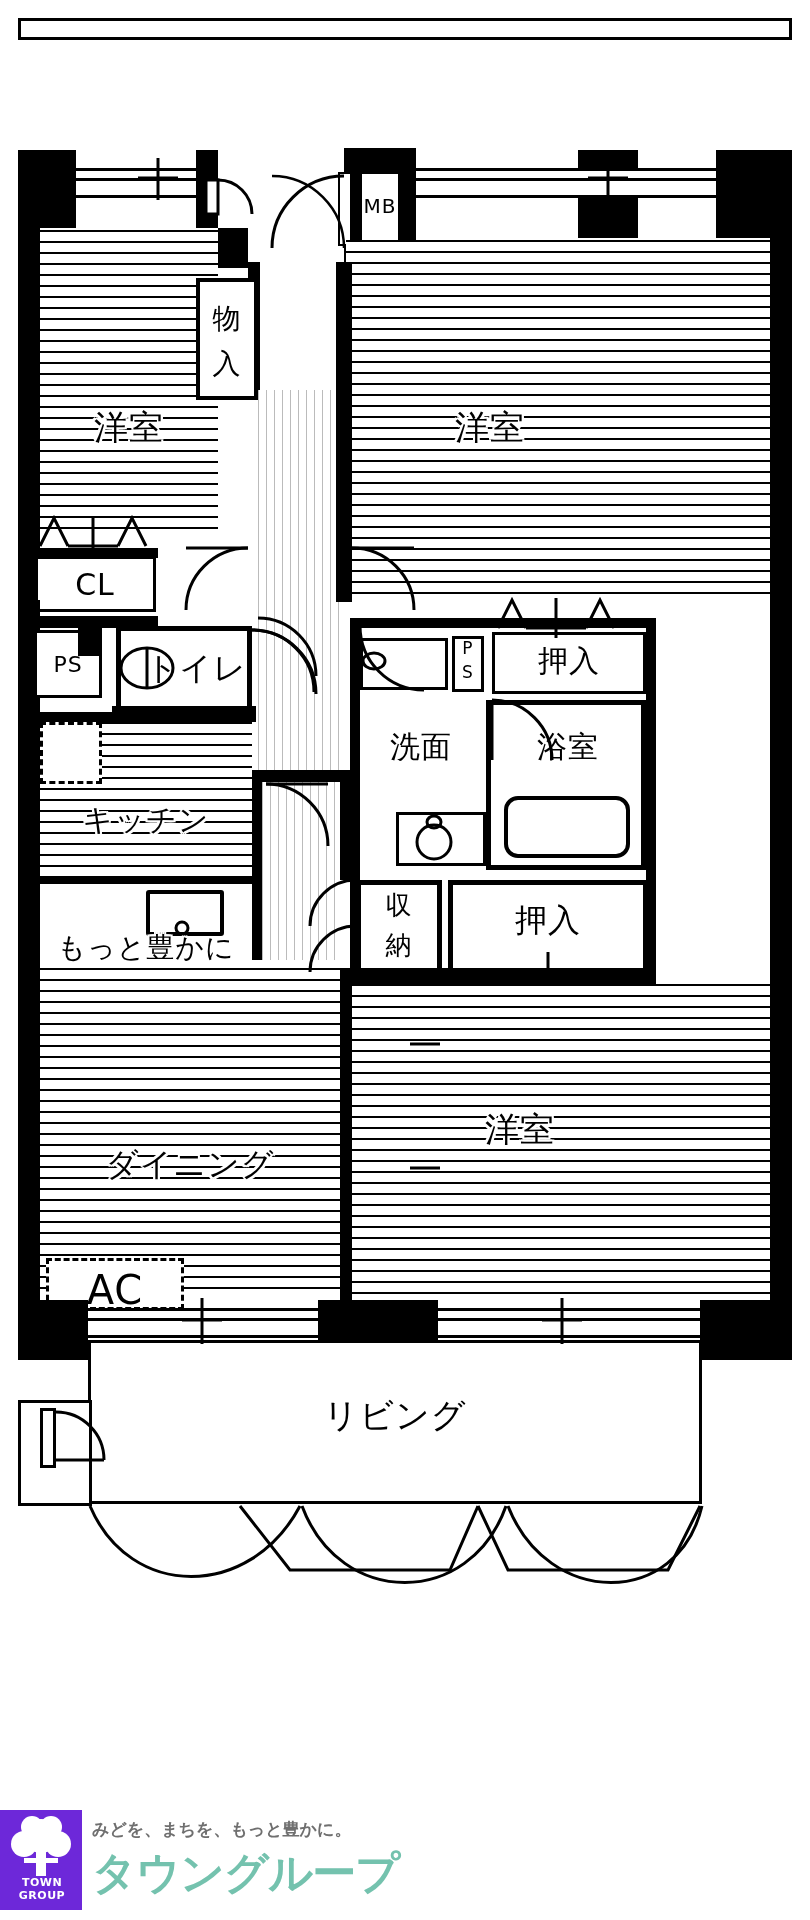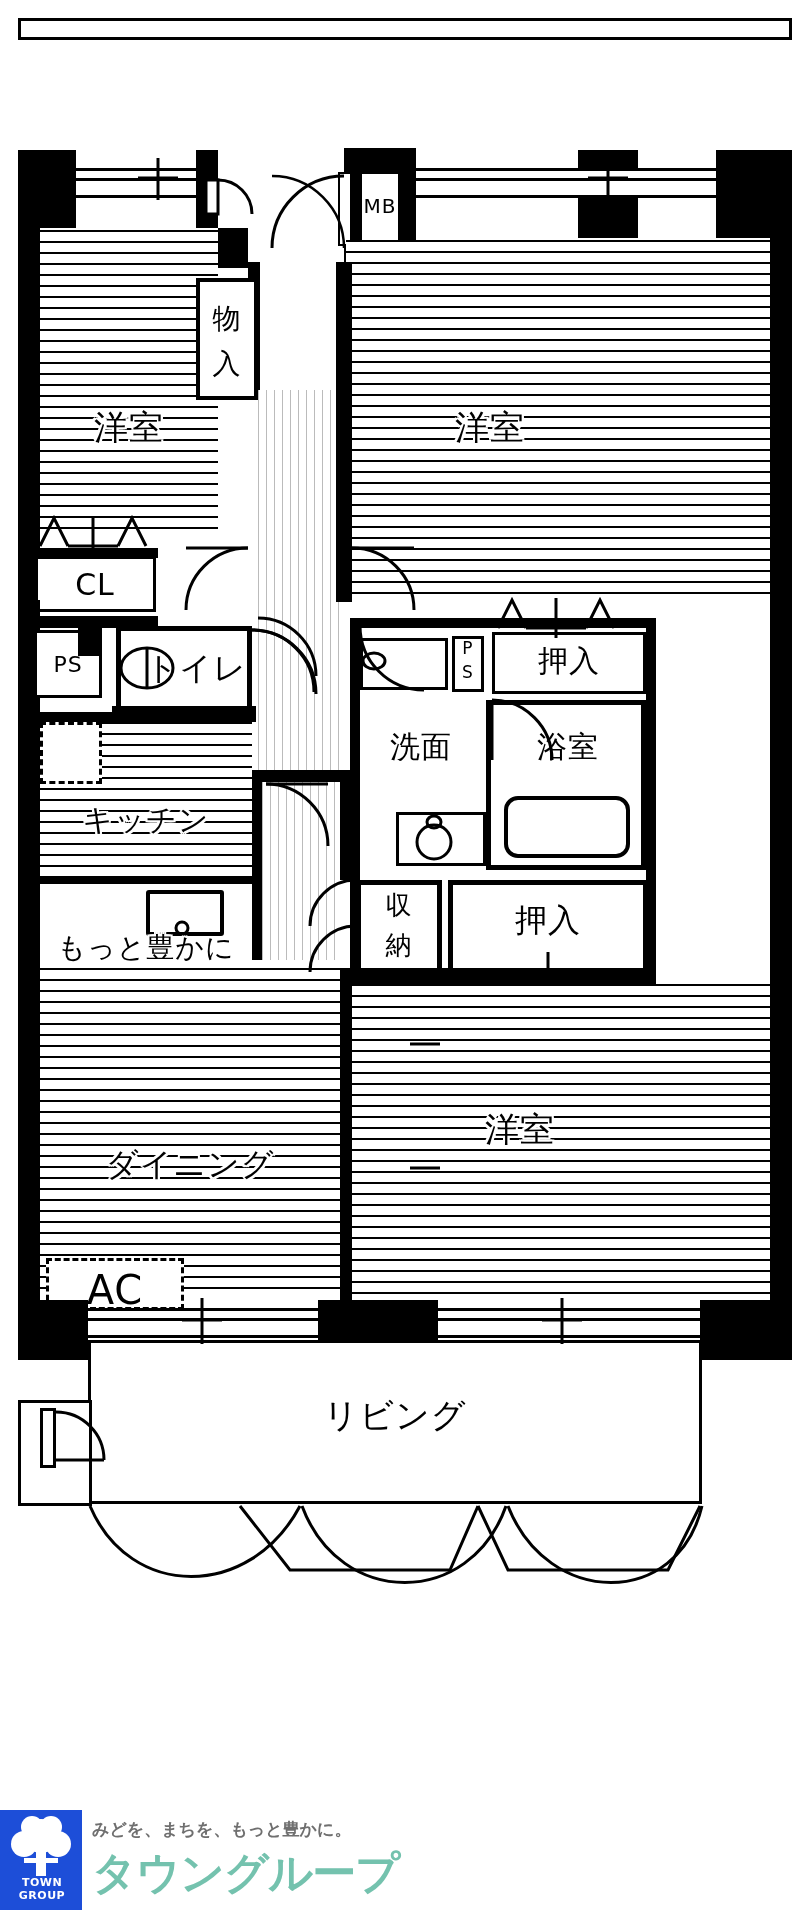--- a/index.html
+++ b/index.html
@@ -26,21 +26,21 @@
   .hatch-v{position:absolute;background-image:repeating-linear-gradient(
         to right,#bbb 0px,#bbb 1px,#fff 1px,#fff 8px);}
 
   
   .dash{position:absolute;background:#fff;border:3px dashed #000;box-sizing:border-box;}
 
   svg.ov{position:absolute;left:0;top:0;width:810px;height:1920px;pointer-events:none;}
 
   
   #footer{position:absolute;left:0;top:1800px;width:810px;height:120px;}
-  #logobox{position:absolute;left:0;top:10px;width:82px;height:100px;background:#1d4ed8;}
+  #logobox{position:absolute;left:0;top:10px;width:82px;height:100px;background:#6d28d9;}
   #logotxt{position:absolute;left:6px;bottom:8px;width:72px;text-align:center;
            color:#fff;font-size:11px;font-weight:700;letter-spacing:.5px;}
   #tagline{position:absolute;left:92px;top:18px;font-size:17px;font-weight:700;color:#6f6f6f;}
   #brand{position:absolute;left:92px;top:44px;font-size:44px;font-weight:700;color:#74c2ae;
          letter-spacing:-1px;}
 </style>
 </head>
 <body>
 
 <div id="plan">

